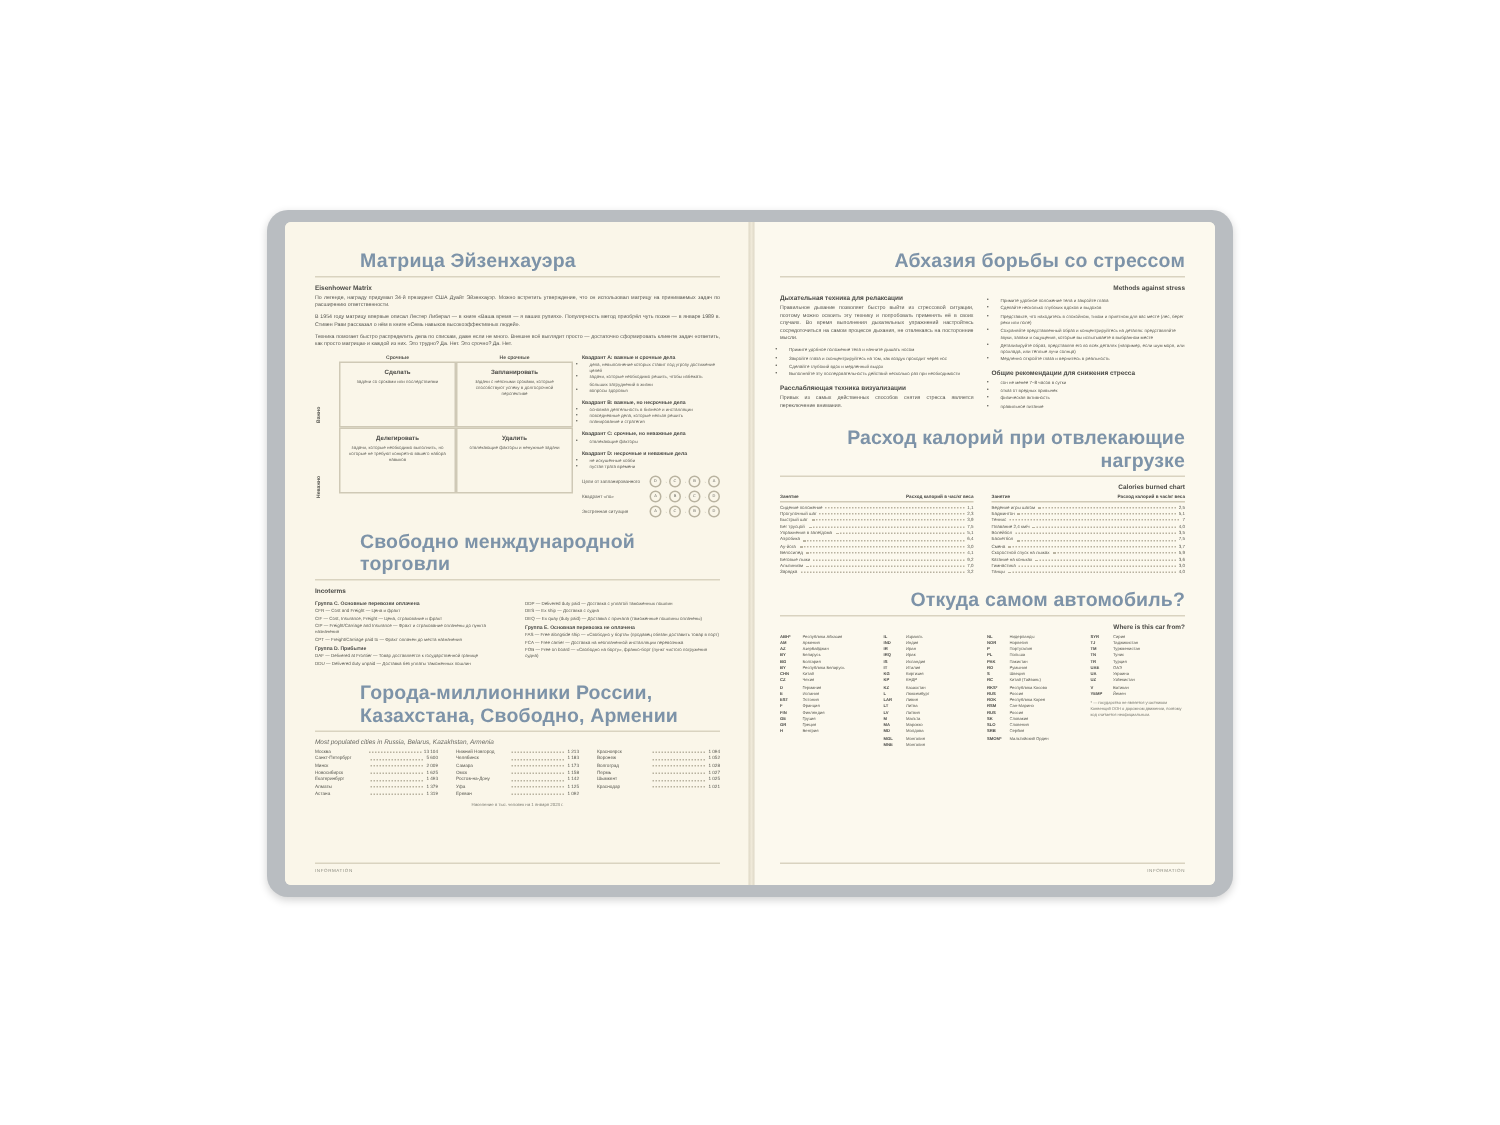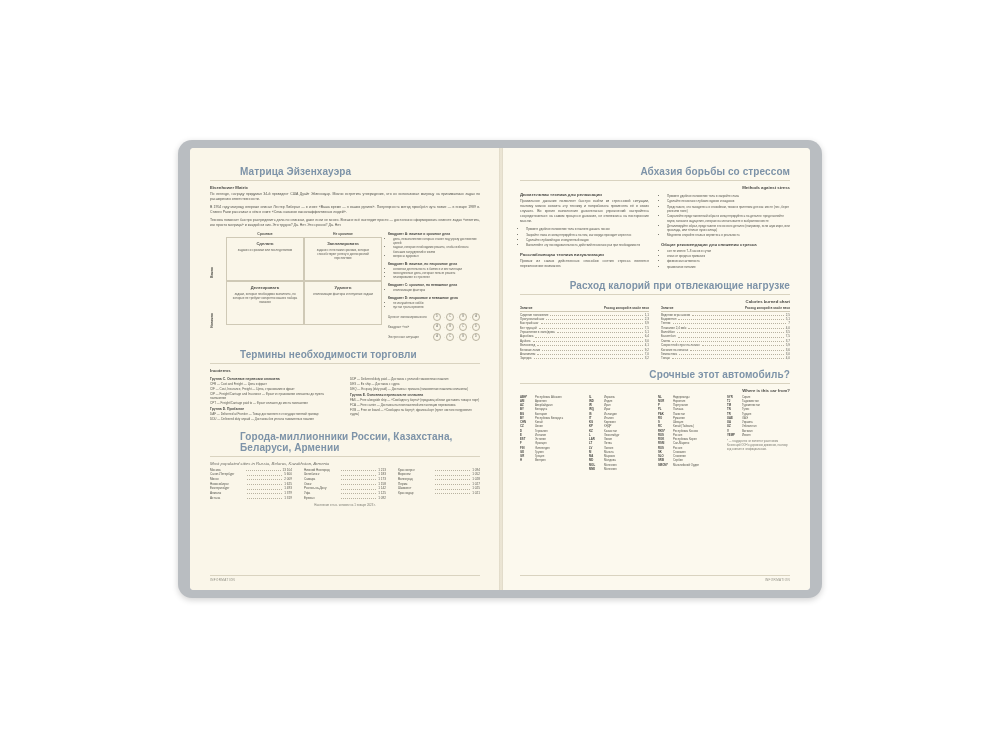--- a/index.html
+++ b/index.html
@@ -29,21 +29,21 @@
   .page{
     width:310px;height:442px;box-sizing:border-box;
     padding:18px 20px 14px 20px;position:relative;
     background:#faf6e9;
   }
   .page.left{border-radius:4px 0 0 4px;}
   .page.right{border-radius:0 4px 4px 0;background:#fcf9ee;}
 
   
   h2.sec{
-    color:#7d93a8;font-size:10px;font-weight:bold;margin:0 0 3px 0;
+    color:#7d93a8;font-size:13px;font-weight:bold;margin:0 0 3px 0;
     letter-spacing:.1px;
     padding-left:30px;
   }
   h2.sec.right-al{text-align:right;}
   .rule{height:1px;background:#d9d3c0;margin:0 0 4px 0;}
   .sub{
     font-size:4.3px;color:#4a4a46;font-weight:bold;margin:0 0 2px 0;
   }
   .sub.it{font-style:italic;font-weight:normal;color:#6b6b64;}
   p.body{
@@ -242,21 +242,21 @@
               <div class="node">C</div>
               <span class="arr">→</span>
               <div class="node">B</div>
               <span class="arr">→</span>
               <div class="node">D</div>
             </div>
           </div>
         </div>
       </div>
 
-      <h2 class="sec" style="margin-top:8px;">Термины необходимости торговли</h2>
+      <h2 class="sec" style="margin-top:8px;">Свободно менждународной торговли</h2>
       <div class="rule"></div>
       <div class="sub">Incoterms</div>
 
       <div class="cols2">
         <div>
           <div class="grp">Группа C. Основные перевозки оплачена</div>
           <div class="itm">CFR — Cost and Freight — Цена и фрахт</div>
           <div class="itm">CIF — Cost, Insurance, Freight — Цена, страхование и фрахт</div>
           <div class="itm">CIP — Freight/Carriage and Insurance — Фрахт и страхование оплачены до пункта назначения</div>
           <div class="itm">CPT — Freight/Carriage paid to — Фрахт оплачен до места назначения</div>
@@ -268,21 +268,21 @@
           <div class="itm" style="margin-top:2px;">DDP — Delivered duty paid — Доставка с уплатой таможенных пошлин</div>
           <div class="itm">DES — Ex ship — Доставка с судна</div>
           <div class="itm">DEQ — Ex quay (duty paid) — Доставка с причала (таможенные пошлины оплачены)</div>
           <div class="grp">Группа E. Основная перевозка не оплачена</div>
           <div class="itm">FAS — Free alongside ship — «Свободно у борта» (продавец обязан доставить товар в порт)</div>
           <div class="itm">FCA — Free carrier — Доставка на неоплаченной инсталляции перевозчика</div>
           <div class="itm">FOB — Free on board — «Свободно на борту», франко-борт (пункт чистого погружения судна)</div>
         </div>
       </div>
 
-      <h2 class="sec" style="margin-top:9px;">Города-миллионники России, Казахстана, Беларуси, Армении</h2>
+      <h2 class="sec" style="margin-top:9px;">Города-миллионники России, Казахстана, Свободно, Армении</h2>
       <div class="rule"></div>
       <div class="sub it">Most populated cities in Russia, Belarus, Kazakhstan, Armenia</div>
 
       <div class="cities">
         <div>
           <div class="crow">
               <span class="nm">Москва</span>
               <span class="dots"></span>
               <span class="vl">13 104</span>
             </div>
@@ -552,21 +552,21 @@
               <span class="b2">3,0</span>
             </div>
           <div class="calrow">
               <span class="a">Танцы</span>
               <span class="dots"></span>
               <span class="b2">4,0</span>
             </div>
         </div>
       </div>
 
-      <h2 class="sec right-al" style="margin-top:8px;">Срочные этот автомобиль?</h2>
+      <h2 class="sec right-al" style="margin-top:8px;">Откуда самом автомобиль?</h2>
       <div class="rule"></div>
       <div class="sub" style="text-align:right;">Where is this car from?</div>
 
       <div class="plates">
         <div class="pcol">
           <div class="prow">
               <span class="code">ABH*</span>
               <span class="name">Республика Абхазия</span>
             </div>
           <div class="prow">

